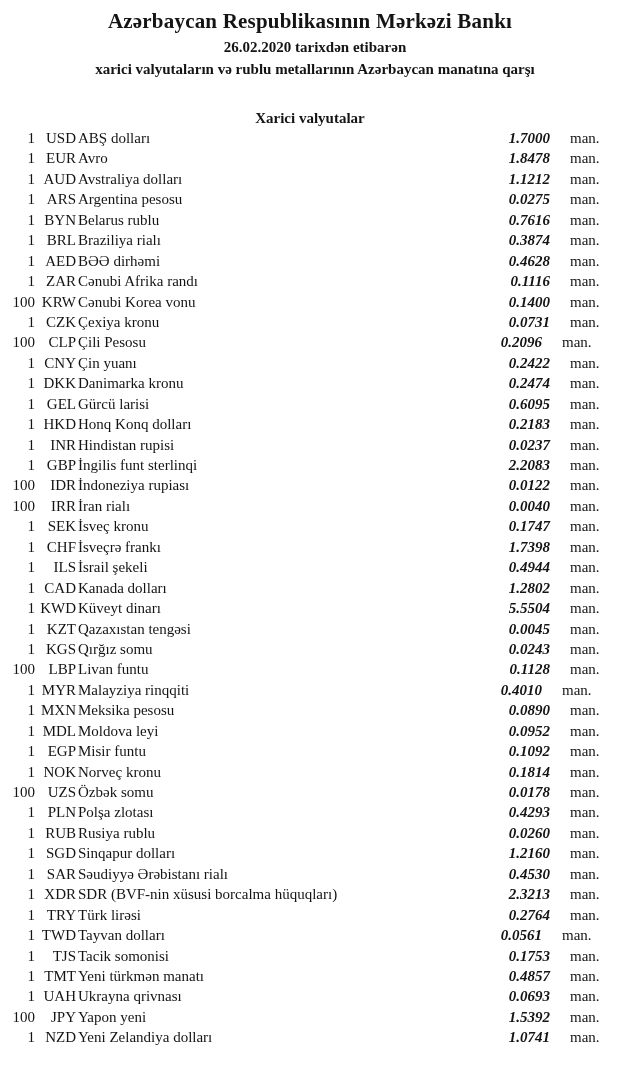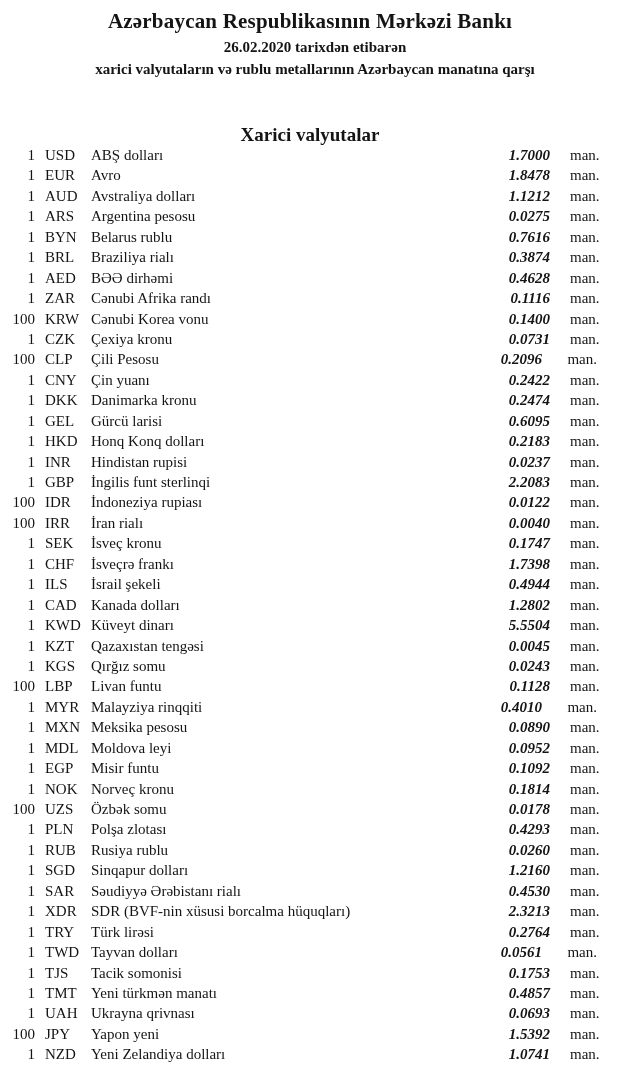--- a/index.html
+++ b/index.html
@@ -15,37 +15,37 @@
 
   .header { text-align: center; padding-top: 6px; }
   .bank-name {
     font-size: 21px; font-weight: bold; line-height: 30px; margin: 0;
     letter-spacing: 0.2px;
   }
   .hline { font-size: 15px; font-weight: bold; line-height: 22px; padding-left: 10px; }
   .bulletin-title { font-size: 16px; font-weight: bold; line-height: 22px; }
 
   .section-title {
-    text-align: center; font-size: 19px; font-weight: bold;
-    margin-top: 45px; line-height: 20px;
+    text-align: center; font-size: 15px; font-weight: bold;
+    margin-top: 28px; line-height: 20px;
   }
 
   .rates { margin-top: 0; }
   .row {
     display: flex; align-items: baseline;
     height: 20.45px; line-height: 20.45px;
     font-size: 15px;
     padding-right: 23px;
     white-space: nowrap;
   }
   .qty  { flex: none; width: 35px; text-align: right; }
-  .code { flex: none; width: 38px; margin-left: 10px; text-align: left; }
-  .name { flex: none; margin-left: 8px; text-align: right; }
+  .code { flex: none; width: 38px; margin-left: 3px; text-align: right; }
+  .name { flex: none; margin-left: 2px; text-align: right; }
   .rate { flex: 1; text-align: right; font-weight: bold; font-style: italic; font-family: Liberation Serif, serif; }
-  .man  { flex: none; width: 47px; padding-left: 20px; box-sizing: border-box; text-align: right; }
+  .man  { flex: none; width: 47px; padding-left: 20px; box-sizing: border-box; text-align: left; }
   .row.shift .man { width: 55px; }
 </style>
 </head>
 <body>
 
 <div class="page">
 
   <div class="header">
     <h1 class="bank-name">Azərbaycan Respublikasının Mərkəzi Bankı</h1>
     <div class="hline">26.02.2020 tarixdən etibarən</div>

